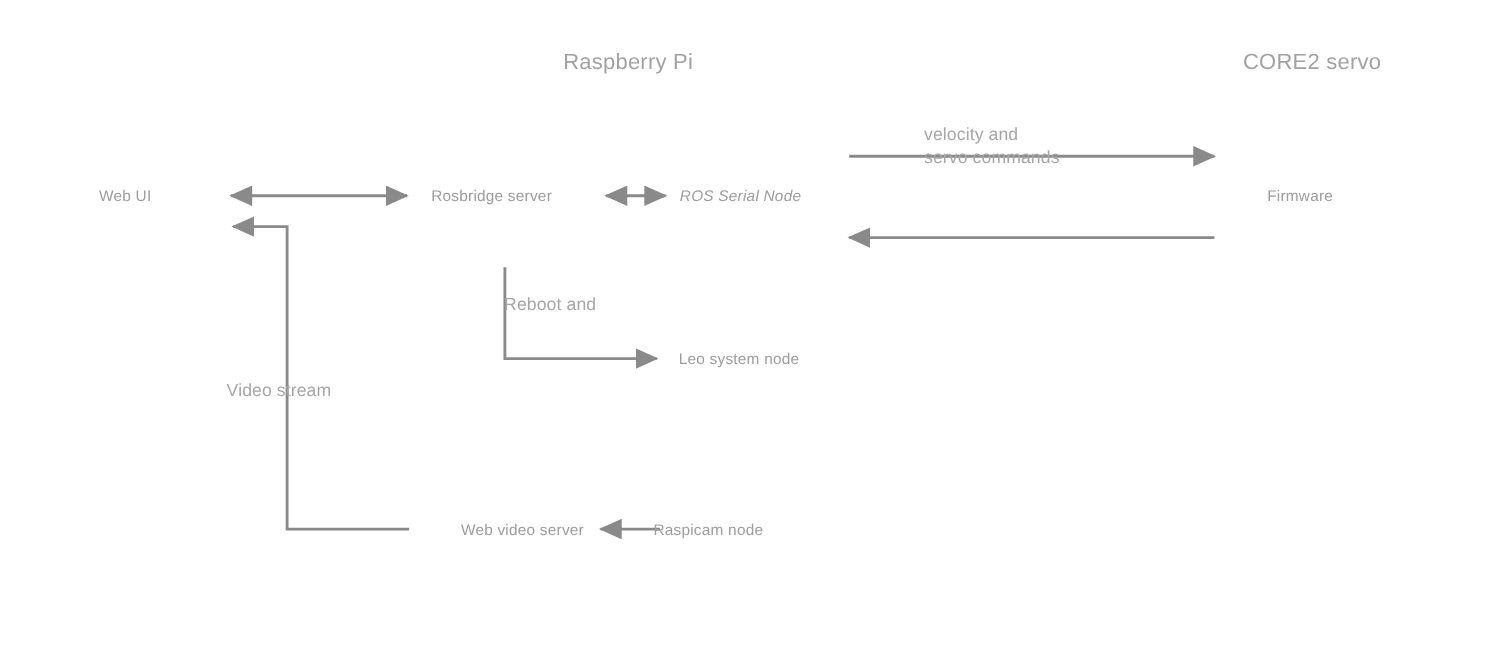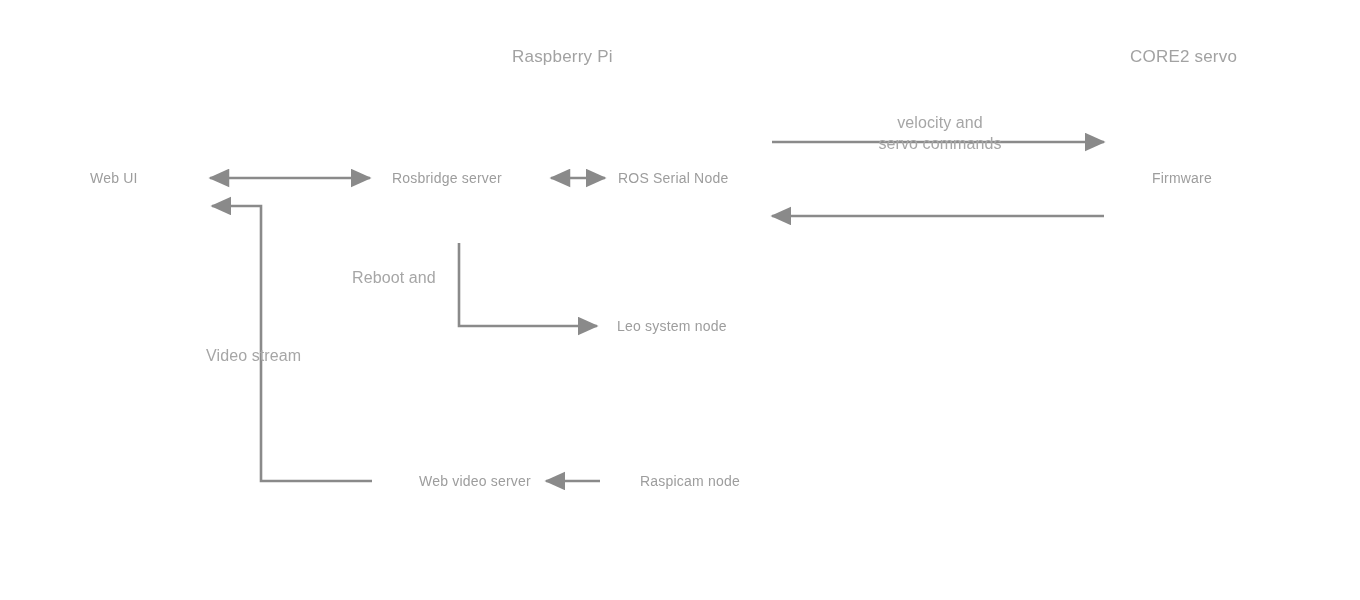--- a/index.html
+++ b/index.html
@@ -34,32 +34,32 @@
     position: absolute;
     white-space: nowrap;
     font-size: 14px;
     line-height: 20px;
     color: #9d9d9d;
     letter-spacing: 0.2px;
   }
   .group-title {
     position: absolute;
     white-space: nowrap;
-    font-size: 17px;
+    font-size: 20px;
     line-height: 20px;
     color: #a2a2a2;
     letter-spacing: 0.2px;
   }
   .edge-label {
     position: absolute;
     white-space: nowrap;
     font-size: 16px;
     line-height: 20px;
     color: #a6a6a6;
-    text-align: center;
+    text-align: left;
     letter-spacing: 0.1px;
   }
   .edge-label.two-line {
     line-height: 21px;
   }
 </style>
 </head>
 <body>
 
 <div id="diagram-canvas">
@@ -104,39 +104,39 @@
   </svg>
 
   <div class="group-title" style="left:512px; top:47px;">Raspberry Pi</div>
 
   <div class="group-title" style="left:1130px; top:47px;">CORE2 servo</div>
 
   <div class="node-label" style="left:90px; top:168px;">Web UI</div>
 
   <div class="node-label" style="left:392px; top:168px;">Rosbridge server</div>
 
-  <div class="node-label" style="left:618px; top:168px;">ROS Serial Node</div>
+  <div class="node-label" style="left:618px; top:168px;font-style:italic;">ROS Serial Node</div>
 
   <div class="node-label" style="left:617px; top:316px;">Leo system node</div>
 
   <div class="node-label" style="left:388px; top:471px;margin-left:31px;">Web video server</div>
 
-  <div class="node-label" style="left:640px; top:471px;">Raspicam node</div>
+  <div class="node-label" style="left:594px; top:471px;">Raspicam node</div>
 
   <div class="node-label" style="left:1152px; top:168px;">Firmware</div>
 
   <div class="edge-label two-line" style="left:840px; top:112px; width:200px;">
     <div>velocity and</div>
     <div>servo commands</div>
   </div>
 
   <div class="edge-label two-line" style="left:840px; top:191px; width:200px;">
   </div>
 
-  <div class="edge-label two-line" style="left:352px; top:267px; width:180px; text-align:left;">
+  <div class="edge-label two-line" style="left:362px; top:267px; width:180px; text-align:right;">
     <div>Reboot and</div>
   </div>
 
   <div class="edge-label" style="left:206px; top:346px; text-align:center;">
     <div>Video stream</div>
   </div>
 
 </div>
 
 </body></html>

